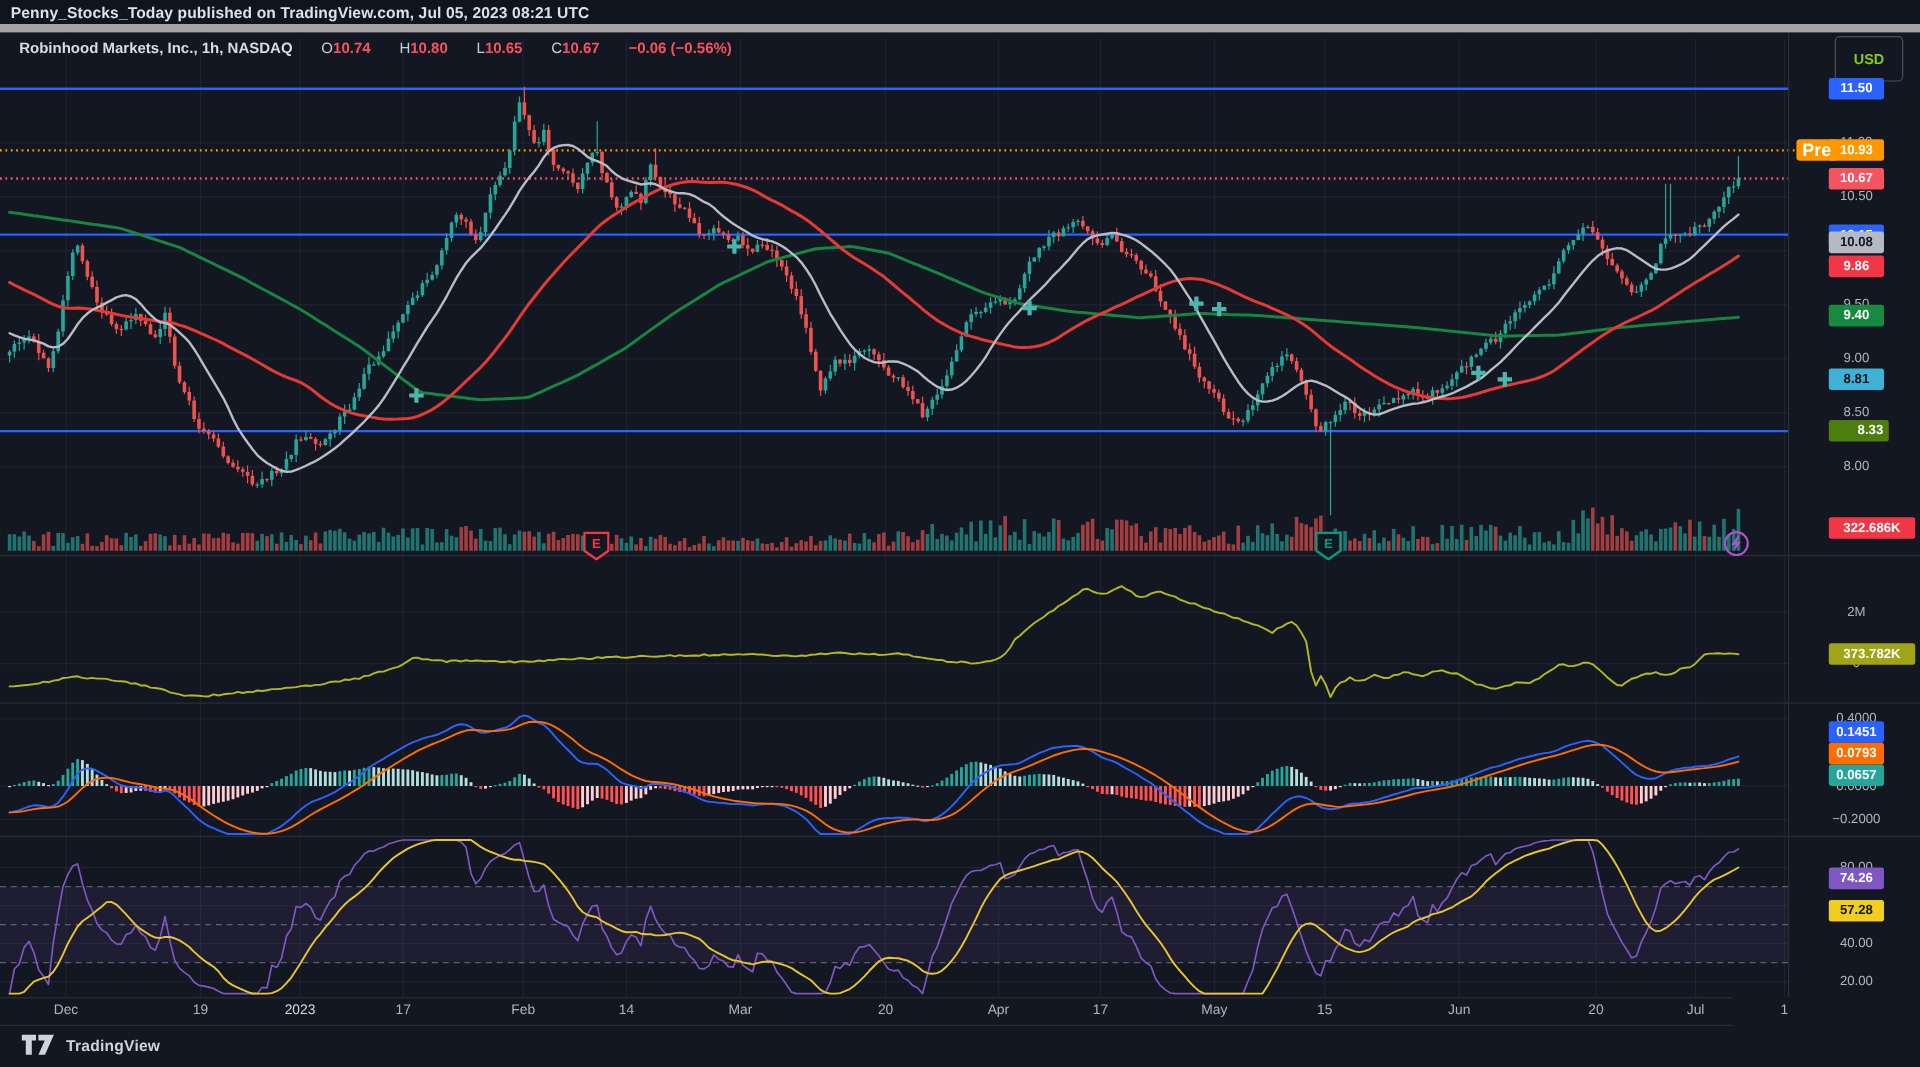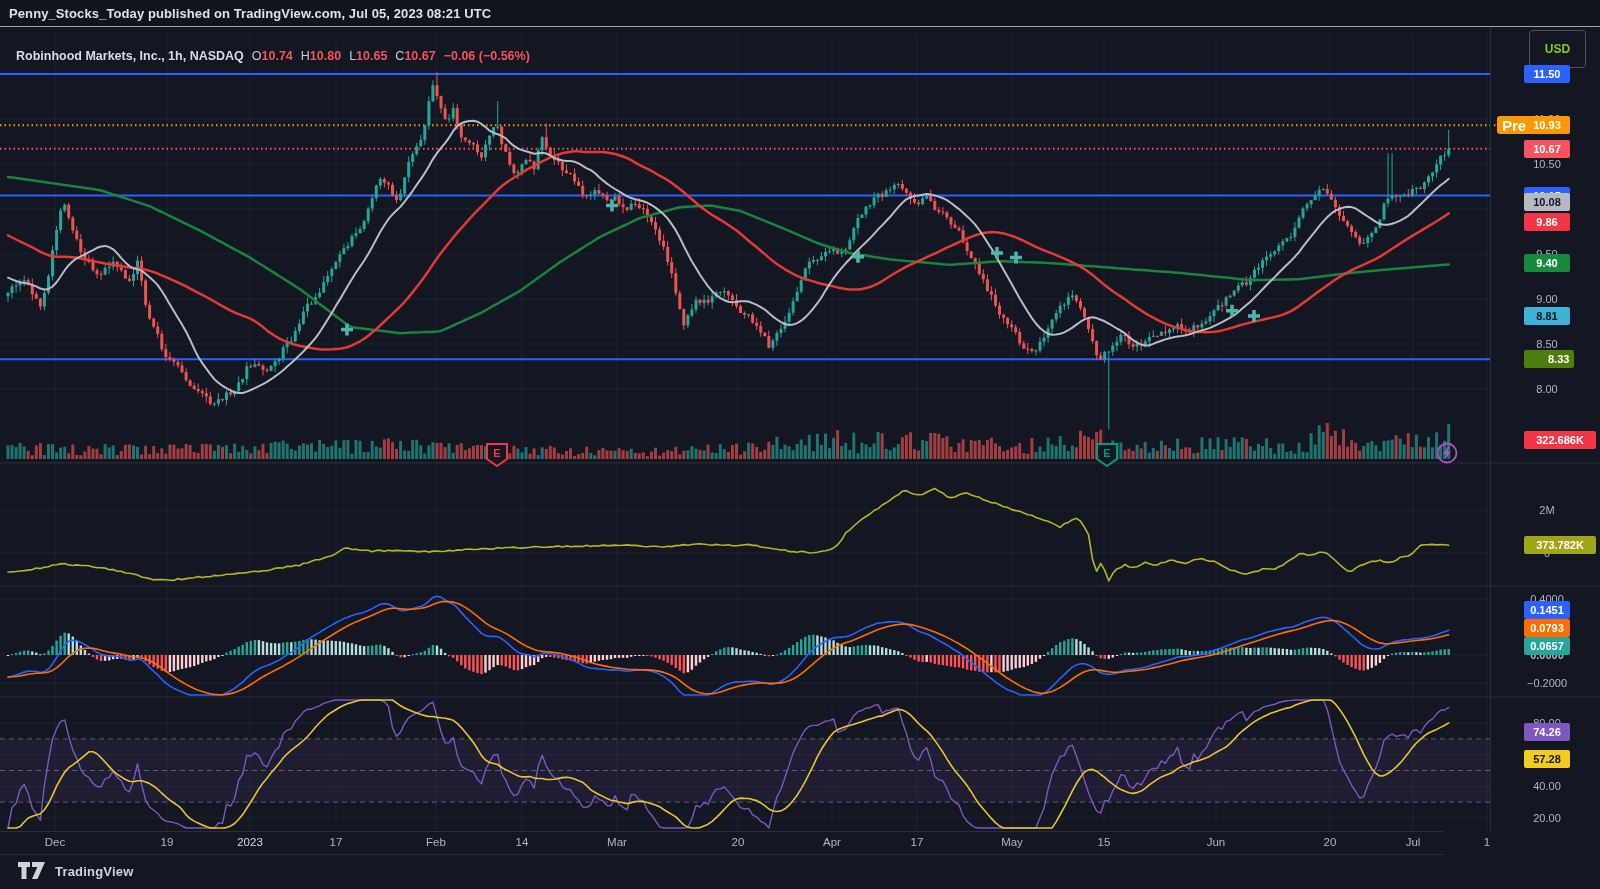--- a/index.html
+++ b/index.html
@@ -1,22 +1,22 @@
 <!DOCTYPE html>
 <html><head>
 <meta charset="utf-8">
 <style>
   html,body{margin:0;padding:0;background:#131722;width:1600px;height:889px;overflow:hidden;
     font-family:"Liberation Sans","DejaVu Sans",sans-serif;-webkit-font-smoothing:antialiased;}
   .header{position:absolute;top:0;left:0;width:1600px;height:27px;background:#10141c;
-    border-bottom:1px solid #a3a3a3;display:flex;align-items:center;box-sizing:border-box;padding-left:9px;z-index:5;}
+    border-bottom:7px solid #a3a3a3;display:flex;align-items:center;box-sizing:border-box;padding-left:9px;z-index:5;}
   .header-text{font-size:13px;font-weight:700;color:#dde1ea;letter-spacing:.1px;}
   .chart{position:absolute;top:27px;left:0;width:1600px;height:826px;}
   #plot{position:absolute;top:0;left:0;z-index:1;}
-  .legend{position:absolute;left:16px;top:22px;z-index:3;display:flex;gap:8px;align-items:baseline;font-size:12.5px;white-space:nowrap;}
+  .legend{position:absolute;left:16px;top:6px;z-index:3;display:flex;gap:24px;align-items:baseline;font-size:12.5px;white-space:nowrap;}
   .legend .title{color:#d8dce6;font-weight:600;}
   .legend .lbl{color:#c9cdd6;}
   .legend .val{color:#f7525f;font-weight:600;}
   .legend .chg{color:#f7525f;font-weight:600;}
   .axis-col{position:absolute;left:1490px;top:0;width:110px;height:804px;border-left:1px solid #2a2e39;z-index:2;}
   .usd-btn{position:absolute;left:38px;top:3px;width:57px;height:38px;border:1px solid #4a4f5c;border-radius:4px;
     color:#84cc16;font-size:12px;font-weight:600;display:flex;align-items:center;justify-content:center;box-sizing:border-box;}
   .axis-text{position:absolute;left:33px;width:46px;height:14px;line-height:14px;text-align:center;font-size:11px;color:#b2b5be;}
   .badge{position:absolute;left:33px;min-width:46px;height:18px;border-radius:2px;display:flex;align-items:center;
     justify-content:center;font-size:11px;font-weight:700;box-sizing:border-box;padding:0 5px;color:#fff;text-align:center;}
@@ -1558,21 +1558,21 @@
         <div class="badge" style="top: 165.8px; background: rgb(181, 185, 194); color: rgb(19, 23, 34);">10.08</div>
         <div class="badge" style="top: 185.6px; background: rgb(242, 54, 69); color: rgb(255, 255, 255);">9.86</div>
         <div class="badge" style="top: 227px; background: rgb(23, 138, 63); color: rgb(255, 255, 255);">9.40</div>
         <div class="badge" style="top: 280.1px; background: rgb(61, 178, 212); color: rgb(16, 20, 28);">8.81</div>
         <div class="badge" style="top: 323.3px; background: #4d7c0f; color: rgb(255, 255, 255); padding-left: 24px;">8.33</div>
         <div class="badge wide" style="top: 404px; background: rgb(242, 54, 69); color: rgb(255, 255, 255);">322.686K</div>
         <div class="axis-text" style="top: 476px;">2M</div>
         <div class="axis-text" style="top: 519px;">0</div>
         <div class="badge wide" style="top: 508.981px; background: rgb(160, 164, 23); color: rgb(255, 255, 255);">373.782K</div>
         <div class="axis-text" style="top: 565px;">0.4000</div>
-        <div class="axis-text" style="top: 621px; font-weight: bold;">0.0000</div>
+        <div class="axis-text" style="top: 621px;">0.0000</div>
         <div class="axis-text" style="top: 649px;">−0.2000</div>
         <div class="badge" style="top: 574px; background: rgb(41, 98, 255); color: rgb(255, 255, 255);">0.1451</div>
         <div class="badge" style="top: 592px; background: rgb(255, 109, 0); color: rgb(255, 255, 255);">0.0793</div>
         <div class="badge" style="top: 610px; background: rgb(38, 166, 154); color: rgb(255, 255, 255);">0.0657</div>
         <div class="axis-text" style="top: 689px;">80.00</div>
         <div class="axis-text" style="top: 752.32px;">40.00</div>
         <div class="axis-text" style="top: 783.98px;">20.00</div>
         <div class="badge" style="top: 696.086px; background: rgb(126, 87, 194); color: rgb(255, 255, 255);">74.26</div>
         <div class="badge" style="top: 722.966px; background: rgb(240, 205, 30); color: rgb(19, 23, 34);">57.28</div>
       </div>

